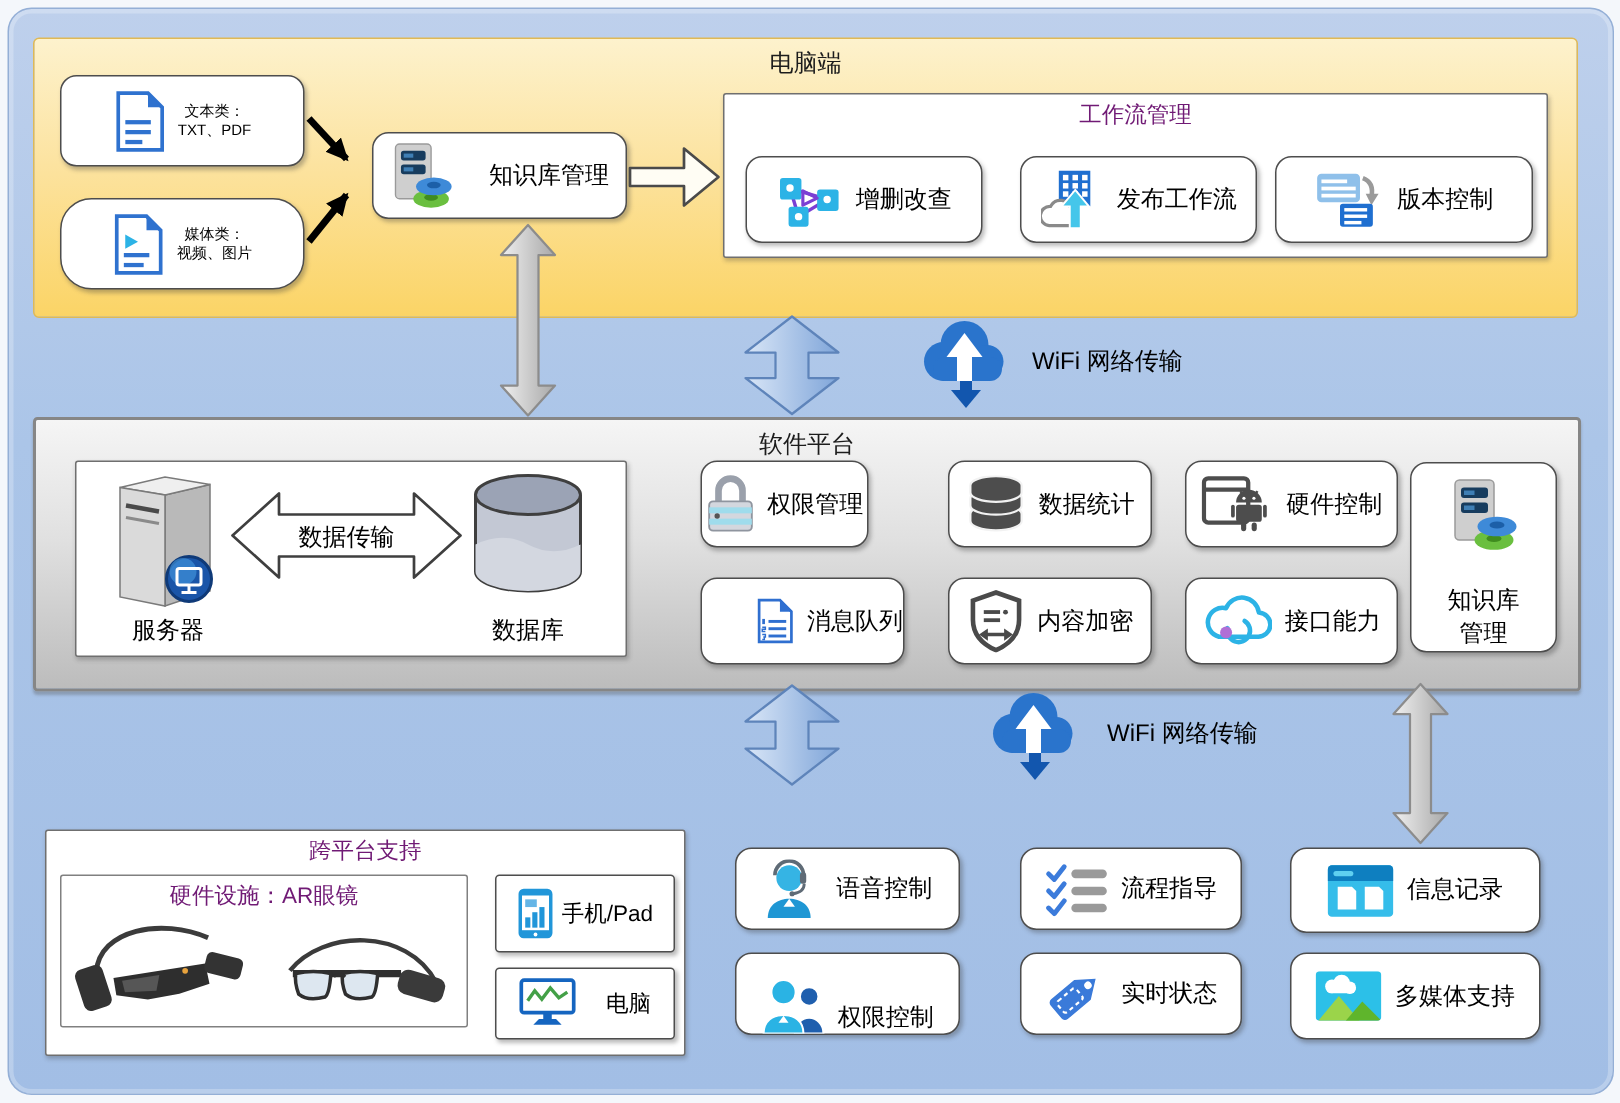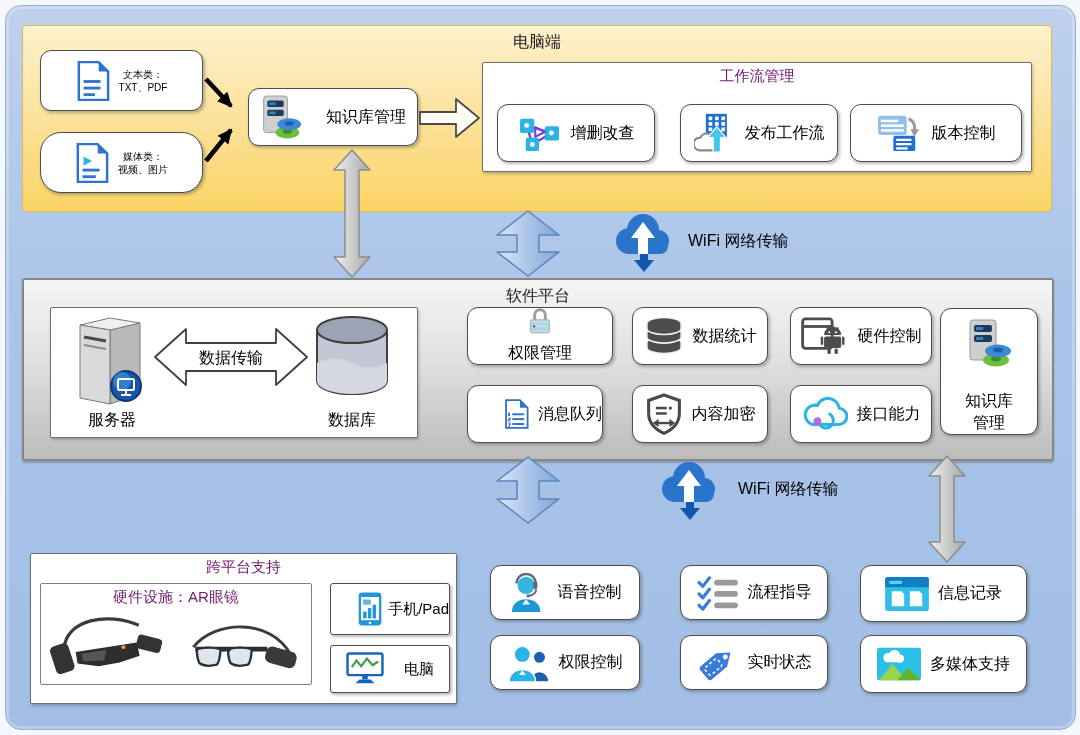--- a/index.html
+++ b/index.html
@@ -152,21 +152,21 @@
     <line x1="57" y1="81" x2="67" y2="81" stroke="#fff" stroke-width="2"></line>
   </svg>
   <div class="flabel" style="left:52px;top:410px;width:120px;text-align:center;">服务器</div>
   <svg class="overlay" style="left:313px;top:315px;width:78px;height:82px;" width="78" height="82" viewBox="0 0 78 82">
     <path d="M4 15 v51 a35 13 0 0 0 70 0 v-51" fill="#c3c8d4" stroke="#3f3f3f" stroke-width="2"></path>
     <path d="M4 48 q18 -9 35 0 t35 0 v18 a35 13 0 0 1 -70 0 z" fill="#d3d7e0"></path>
     <ellipse cx="39" cy="15" rx="35" ry="13" fill="#9ba3b5" stroke="#3f3f3f" stroke-width="2"></ellipse>
   </svg>
   <div class="flabel" style="left:292px;top:410px;width:120px;text-align:center;">数据库</div>
 
-  <div class="card" style="left:467px;top:307px;width:146px;height:58px;flex-direction:column;">
+  <div class="card" style="left:467px;top:307px;width:112px;height:58px;">
     <svg width="32" height="42" viewBox="0 0 36 44">
       <path d="M9 20 V12 a9 9 0 0 1 18 0 v8" fill="none" stroke="#9aa0ab" stroke-width="5"></path>
       <rect x="2" y="20" width="32" height="22" rx="3" fill="#d3d7de" stroke="#8f959f" stroke-width="1.4"></rect>
       <rect x="2" y="24.5" width="32" height="4.5" fill="#9fdcec"></rect>
       <rect x="2" y="33" width="32" height="4.5" fill="#9fdcec"></rect>
       <circle cx="8" cy="31" r="2" fill="#555"></circle>
     </svg>
     <span class="lbl">权限管理</span>
   </div>
   <div class="card" style="left:632px;top:307px;width:136px;height:58px;">
@@ -268,21 +268,21 @@
     <circle cx="78" cy="41" r="2" fill="#e8a33d"></circle>
   </svg>
   <svg class="overlay" style="left:178px;top:614px;width:130px;height:78px;" width="130" height="78" viewBox="0 0 130 80">
     <path d="M14 34 C36 6 94 4 114 42" stroke="#3b3b3b" stroke-width="3" fill="none"></path>
     <path d="M16 36 h74" stroke="#2f2f2f" stroke-width="5"></path>
     <path d="M18 36 q12 -3 24 0 q-1 14 -4 16 q-12 3 -18 -2 q-3 -8 -2 -14 z" fill="#dde7f0" stroke="#2f2f2f" stroke-width="2.4"></path>
     <path d="M50 36 q12 -3 24 0 q-1 14 -4 16 q-12 3 -18 -2 q-3 -8 -2 -14 z" fill="#dde7f0" stroke="#2f2f2f" stroke-width="2.4"></path>
     <path d="M44 38 q4 -3 8 0" stroke="#2f2f2f" stroke-width="2" fill="none"></path>
     <rect x="88" y="36" width="32" height="17" rx="6" fill="#3a3a3a" transform="rotate(16 104 44)"></rect>
   </svg>
-  <div class="card" style="left:330px;top:583px;width:120px;height:52px;border-radius:3px;border-width:1.2px;gap:6px;justify-content:flex-end;">
+  <div class="card" style="left:330px;top:583px;width:120px;height:52px;border-radius:3px;border-width:1.2px;gap:6px;">
     <svg width="24" height="36" viewBox="0 0 28 40">
       <rect x="0.8" y="0.8" width="26.4" height="38.4" rx="4" fill="#2196d9"></rect>
       <rect x="3.5" y="6" width="21" height="27" fill="#fff"></rect>
       <rect x="6" y="9" width="9" height="6" fill="#64b5e6"></rect>
       <rect x="6" y="23" width="4" height="8" fill="#2196d9"></rect>
       <rect x="11.5" y="19" width="4" height="12" fill="#2196d9"></rect>
       <rect x="17" y="15" width="4" height="16" fill="#2196d9"></rect>
       <circle cx="14" cy="36.3" r="1.5" fill="#fff"></circle>
     </svg>
     <span class="lbl" style="font-size:15px;">手机/Pad</span>
@@ -325,21 +325,21 @@
   <div class="card" style="left:860px;top:565px;width:167px;height:57px;text-align:right;">
     <svg width="44" height="38" viewBox="0 0 46 40">
       <rect x="0" y="2" width="46" height="36" rx="3" fill="#35bdea"></rect>
       <path d="M0 13 v-8 a3 3 0 0 1 3 -3 h40 a3 3 0 0 1 3 3 v8 z" fill="#0e7fc0"></path>
       <rect x="4" y="6" width="14" height="3.6" rx="1.8" fill="#5fd0f0"></rect>
       <path d="M7 17 h10 l3 3 v13 h-13 z" fill="#fff"></path>
       <path d="M26 17 h10 l3 3 v13 h-13 z" fill="#fff"></path>
     </svg>
     <span class="lbl">信息记录</span>
   </div>
-  <div class="card" style="left:490px;top:635px;width:150px;height:55px;">
+  <div class="card" style="left:490px;top:635px;width:150px;height:55px;align-items:flex-end;">
     <svg width="42" height="38" viewBox="0 0 44 40">
       <circle cx="33" cy="14" r="6.5" fill="#1f5fae" stroke="#fff" stroke-width="1.4"></circle>
       <path d="M23 40 c0 -7 5 -11 10 -11 s10 4 10 11 z" fill="#1f5fae" stroke="#fff" stroke-width="1.4"></path>
       <circle cx="15" cy="11" r="8.5" fill="#2ab3e4" stroke="#fff" stroke-width="1.4"></circle>
       <path d="M1 40 c0 -9 6.5 -13 14 -13 s14 4 14 13 z" fill="#2ab3e4" stroke="#fff" stroke-width="1.4"></path>
       <polygon points="15,27.5 11.5,32.5 18.5,32.5" fill="#fff"></polygon>
     </svg>
     <span class="lbl">权限控制</span>
   </div>
   <div class="card" style="left:680px;top:635px;width:148px;height:55px;">

